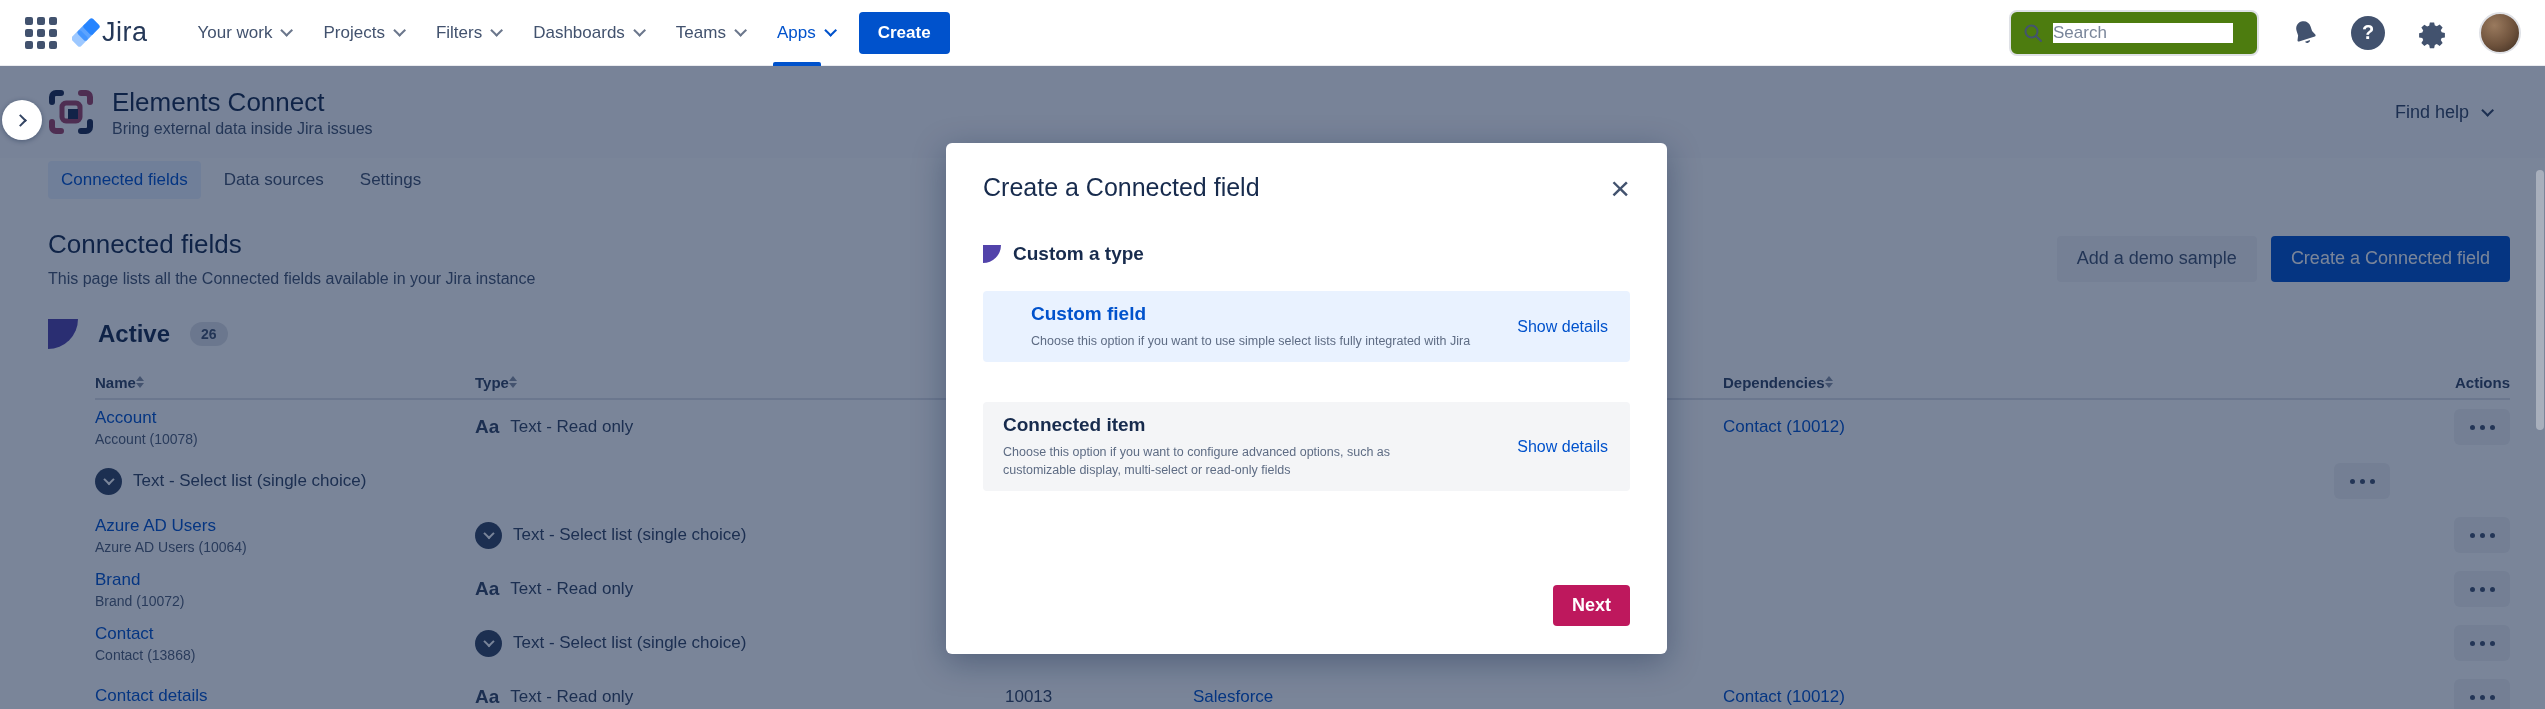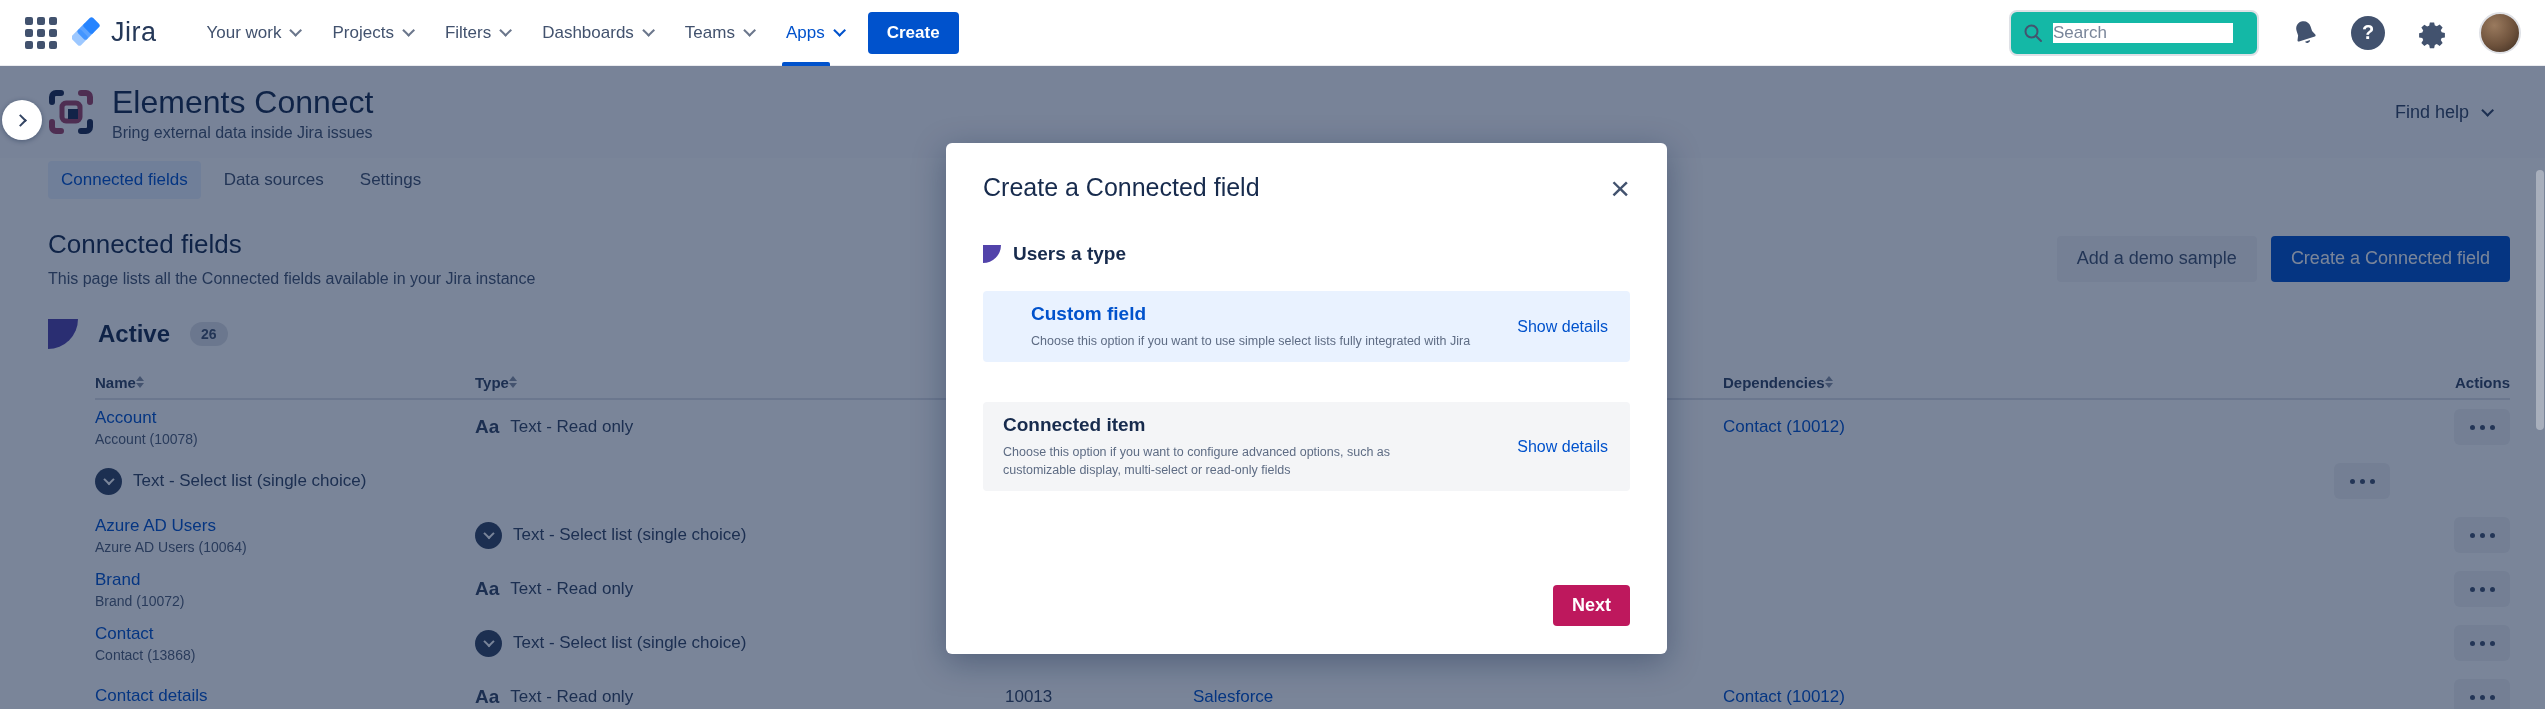--- a/index.html
+++ b/index.html
@@ -5,51 +5,51 @@
   * { margin:0; padding:0; box-sizing:border-box; }
   html,body { width:2545px; height:709px; overflow:hidden; }
   body { font-family:"Liberation Sans", sans-serif; background:#fff; position:relative; color:#42526E; }
 
   
   .topnav { position:absolute; top:0; left:0; width:2545px; height:66px; background:#fff;
             display:flex; align-items:center; padding:0 24px; border-bottom:1px solid #EBECF0; z-index:60; }
   .appswitcher { width:34px; height:34px; display:grid; grid-template-columns:repeat(3,8px); grid-template-rows:repeat(3,8px);
                  gap:4px; align-content:center; justify-content:center; cursor:pointer; margin-right:14px; }
   .appswitcher span { background:#42526E; border-radius:2px; }
-  .jira-logo { display:flex; gap:9px; margin-right:36px; cursor:pointer; }
+  .jira-logo { display:flex; align-items:center; margin-right:36px; cursor:pointer; }
   .jira-word { font-size:27px; font-weight:500; color:#253858; letter-spacing:.5px; }
   .nav-items { display:flex; align-items:center; height:66px; gap:6px; }
   .nav-item { position:relative; height:66px; display:flex; align-items:center; gap:8px; padding:0 14px;
               font-size:17px; font-weight:500; color:#42526E; cursor:pointer; white-space:nowrap; }
   .nav-item .cv { border-color:#6B778C; }
   .nav-item.active { color:#0052CC; }
   .nav-item.active .cv { border-color:#0052CC; }
   .nav-item.active::after { content:""; position:absolute; left:10px; right:26px; bottom:0; height:4px;
                             background:#0052CC; border-radius:2px 2px 0 0; }
   .cv { width:9px; height:9px; border-right:2px solid #6B778C; border-bottom:2px solid #6B778C;
         transform:rotate(45deg) translateY(-3px); display:inline-block; }
   .create-btn { margin-left:12px; background:#0052CC; color:#fff; font-size:17px; font-weight:700;
                 border:none; border-radius:4px; padding:11px 19px; cursor:pointer; font-family:inherit; }
   .nav-right { margin-left:auto; display:flex; align-items:center; gap:30px; }
   .searchbox { width:250px; height:46px; border:2px solid #DFE1E6; border-radius:8px; display:flex;
-               align-items:center; padding:0 12px; gap:10px; background:#14b8a6; }
+               align-items:center; padding:0 12px; gap:10px; background:#4d7c0f; }
   .searchbox input { border:none; outline:none; font-size:17px; width:180px; color:#172B4D; font-family:inherit; }
   .searchbox input::placeholder { color:#7A869A; }
   .icon-btn { background:none; border:none; cursor:pointer; display:flex; align-items:center; justify-content:center; }
   .help-circle { width:34px; height:34px; border-radius:50%; background:#42526E; color:#fff; font-size:20px;
                  font-weight:700; display:flex; align-items:center; justify-content:center; }
   .avatar { width:42px; height:42px; border-radius:50%;
             background:radial-gradient(circle at 35% 30%, #9a7a5e 0%, #6e523c 55%, #3c2c20 100%);
             border:2px solid #DFE1E6; cursor:pointer; }
 
   
   .page { position:absolute; top:66px; left:0; width:2545px; bottom:0; background:#fff; }
   .app-band { position:absolute; top:0; left:0; right:0; height:92px; background:#FAFBFC; display:flex; align-items:center; padding:0 55px 0 48px; }
   .ec-logo { width:46px; height:46px; margin-right:18px; flex:0 0 auto; }
-  .ec-title { font-size:32px; font-weight:500; color:#172B4D; line-height:1.25; }
+  .ec-title { font-size:26px; font-weight:500; color:#172B4D; line-height:1.25; }
   .ec-sub { font-size:16px; color:#44546F; margin-top:2px; }
   .find-help { margin-left:auto; display:flex; align-items:center; gap:12px; font-size:18px; font-weight:500; color:#344563; cursor:pointer; }
   .find-help .cv { border-color:#344563; }
 
   .tabs-row { position:absolute; top:92px; left:0; right:0; height:44px; display:flex; align-items:center; gap:10px; padding:0 48px; }
   .tab { font-size:17px; font-weight:500; color:#42526E; padding:9px 13px; border-radius:4px; cursor:pointer; white-space:nowrap; }
   .tab.active { color:#0052CC; background:#E9F2FF; }
 
   .page-head { position:absolute; top:146px; left:0; right:0; height:93px; display:flex; align-items:center; padding:0 35px 0 48px; }
   .page-title { font-size:26px; font-weight:500; color:#172B4D; }
@@ -441,21 +441,21 @@
   <i class="cv"></i>
 </button>
 
 <div class="modal">
   <div class="modal-head">
     <div class="modal-title">Create a Connected field</div>
     <button class="modal-close">×</button>
   </div>
   <div class="step-row">
     <div class="step-flag"></div>
-    <div class="step-title">Users a type</div>
+    <div class="step-title">Custom a type</div>
   </div>
   <div id="options">
   <div class="opt v0">
     <div class="opt-title">Custom field</div>
     <div class="opt-desc">Choose this option if you want to use simple select lists fully integrated with Jira</div>
     <a class="opt-link">Show details</a>
   </div>
 
   <div class="opt v1">
     <div class="opt-title">Connected item</div>

